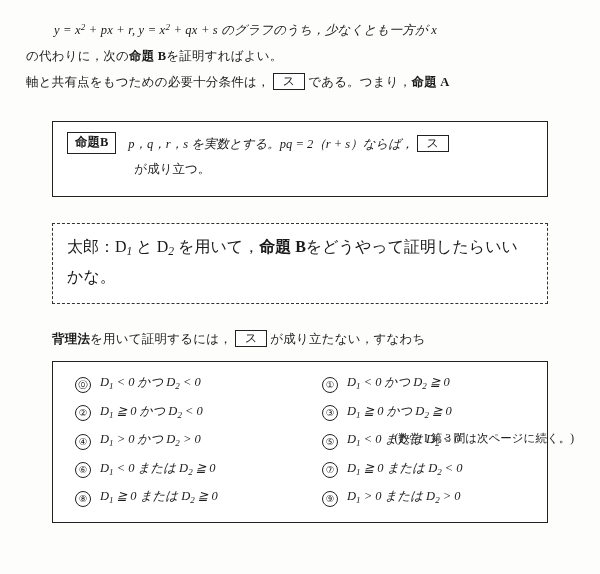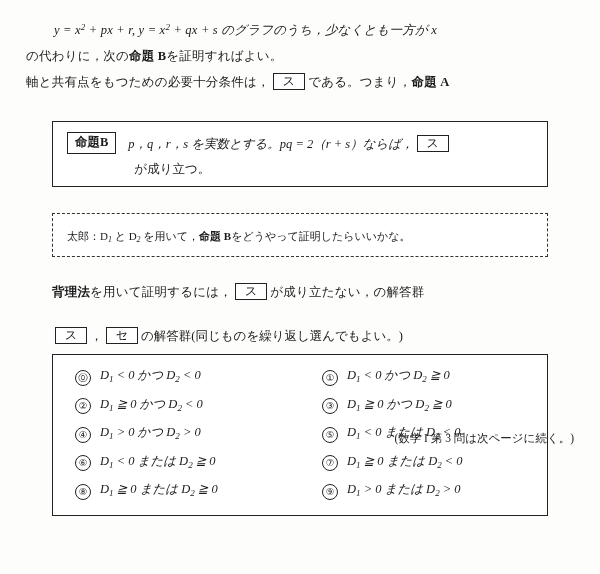--- a/index.html
+++ b/index.html
@@ -46,21 +46,21 @@
     vertical-align: 1px;
     background: #fff;
     font-family: "Liberation Sans", sans-serif;
   }
   .bold {
     font-weight: bold;
   }
   .framed {
     border: 1.1px solid #222;
     margin: 16px 26px 0 26px;
-    padding: 10px 14px 4px 14px;
+    padding: 10px 14px 14px 14px;
     background: #fff;
   }
   .framed.dashed {
     border: 1.2px dashed #333;
   }
   .prop-row {
     display: flex;
     align-items: flex-start;
   }
   .prop-tag {
@@ -72,21 +72,21 @@
     background: #fff;
     white-space: nowrap;
     line-height: 17px;
   }
   .prop-body {
     flex: 1;
     font-size: 12.5px;
     line-height: 25px;
   }
   .dialog-line {
-    font-size: 11px;
+    font-size: 16px;
     line-height: 25px;
   }
   .choice-title {
     margin: 22px 0 0 26px;
     font-size: 12.5px;
   }
   .choices {
     border: 1.1px solid #222;
     margin: 9px 26px 0 26px;
     padding: 10px 0 11px 0;
@@ -162,27 +162,24 @@
   </div>
 
   <div class="framed dashed sect-gap1">
     <div class="dialog-line">
       <span>太郎：D</span><sub class="math">1</sub><span> と D</span><sub class="math">2</sub><span> を用いて，</span><span class="bold">命題 B</span><span>をどうやって証明したらいいかな。</span>
     </div>
   </div>
 
   <div class="line sect-gap2" style="margin-left:26px">
     <div class="para">
-      <span class="bold">背理法</span><span>を用いて証明するには，</span><span class="box-ans">ス</span><span>が成り立たない，の解答群</span>
-    </div>
-  </div>
-
-  <div class="choice-title">
-    <span class="box-ans">ス</span><span>，</span><span class="box-ans">セ</span><span>の解答群(同じものを繰り返し選んでもよい。)</span>
-  </div>
+      <span class="bold">背理法</span><span>を用いて証明するには，</span><span class="box-ans">ス</span><span>が成り立たない，すなわち</span>
+    </div>
+  </div>
+
 
   <div class="choices">
     <div class="choice-grid">
 
       <div class="choice-item">
         <span class="circ">⓪</span>
         <span><span class="math">D</span><sub class="math">1</sub><span class="math"> &lt; 0 かつ D</span><sub class="math">2</sub><span class="math"> &lt; 0</span></span>
       </div>
 
       <div class="choice-item">

